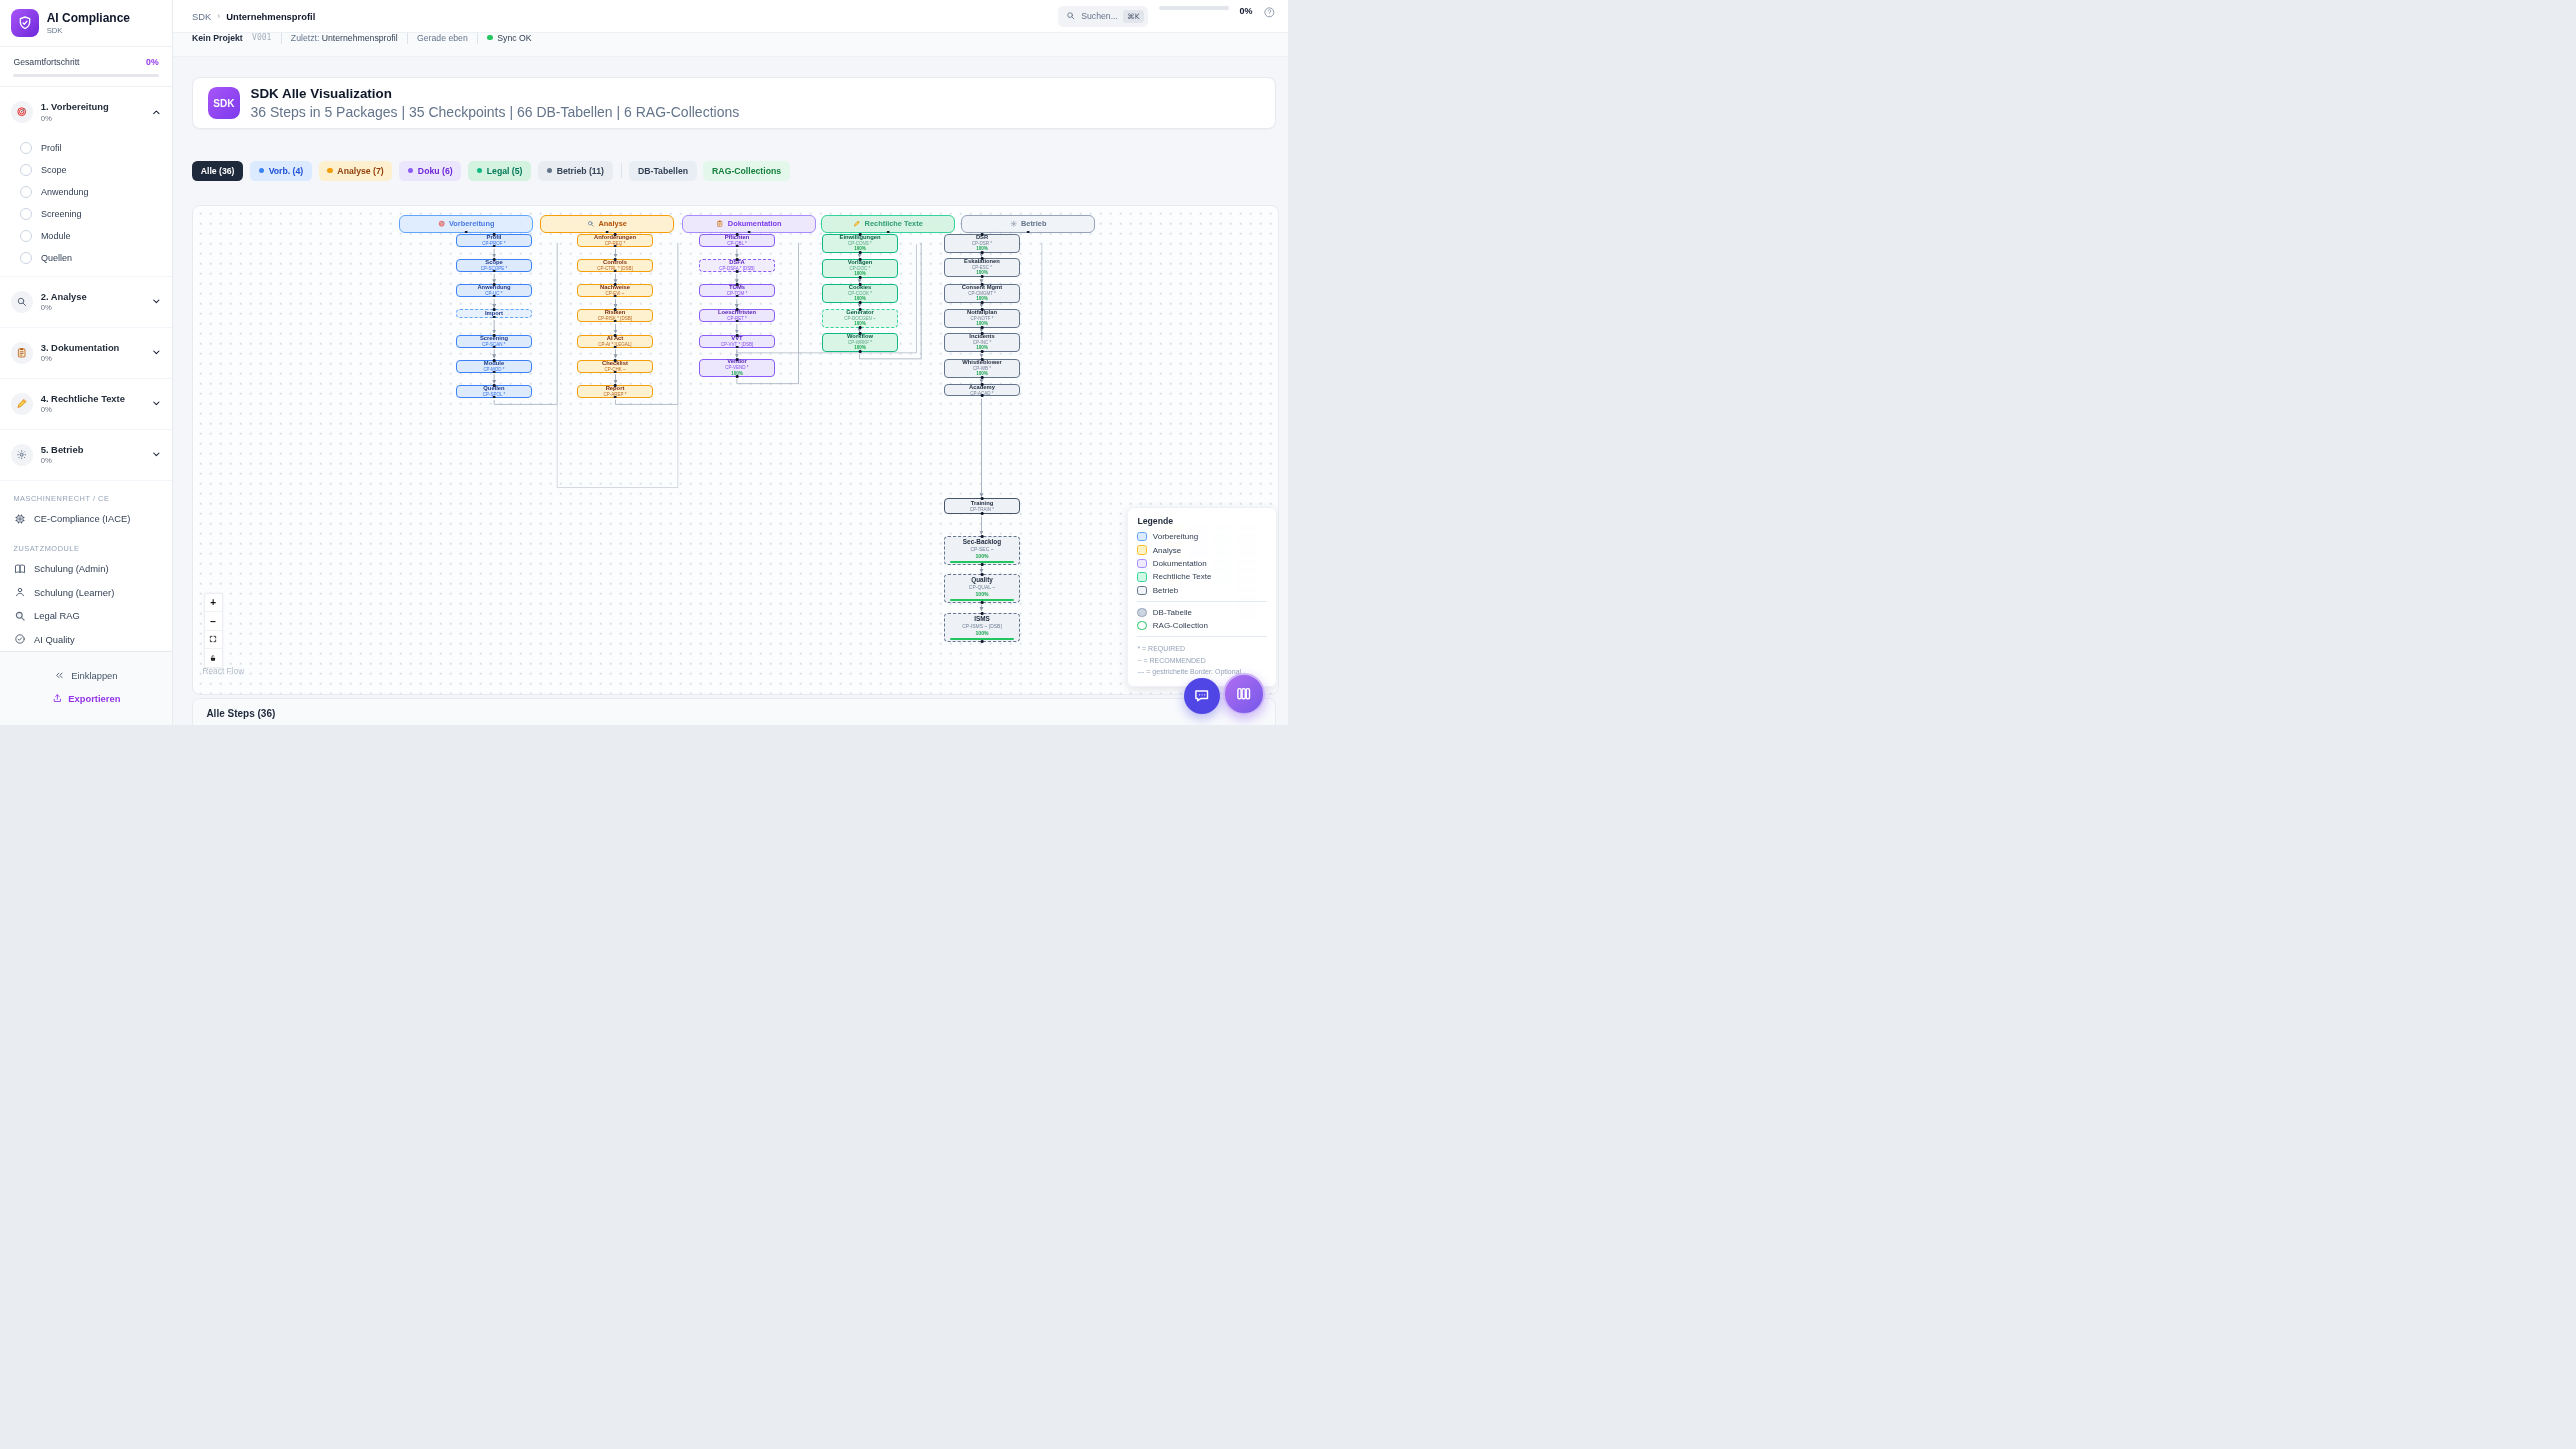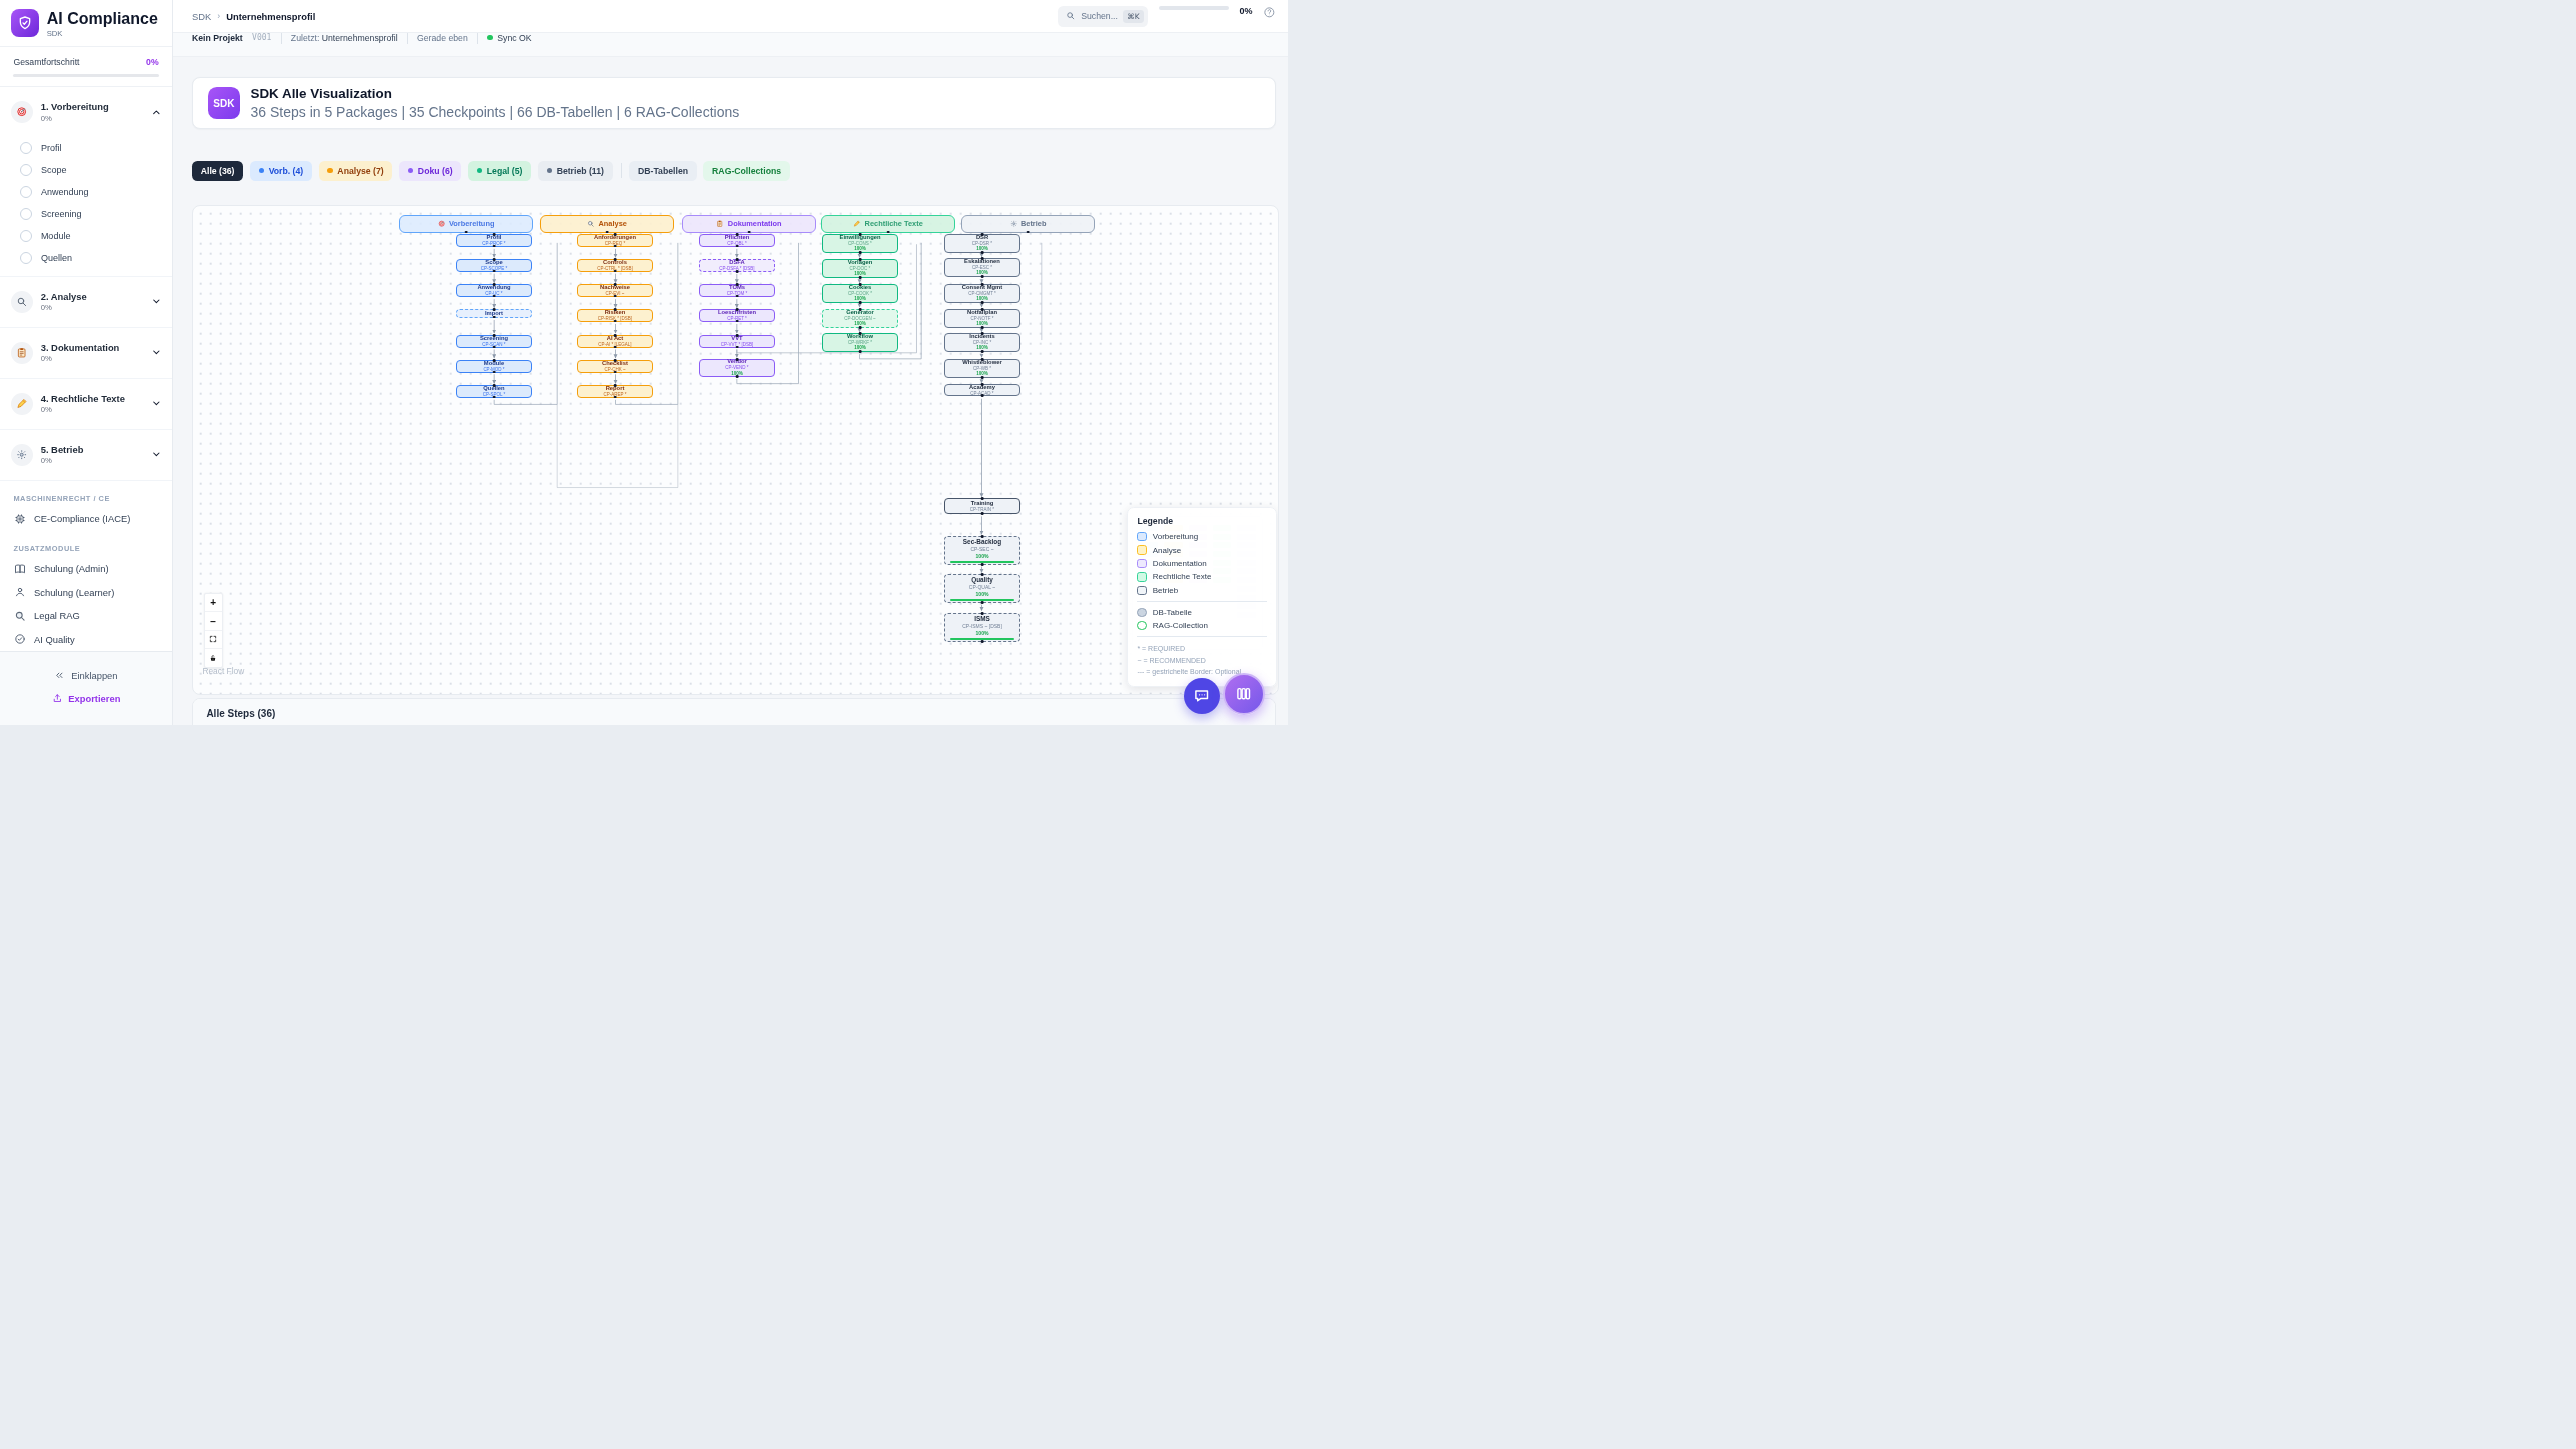--- a/index.html
+++ b/index.html
@@ -8,40 +8,40 @@
   .app{position:relative;width:1288px;height:725px;background:#f4f6f9;display:flex;}
   svg{display:block}
 
   
   .sidebar{width:172px;min-width:172px;height:725px;background:#fff;border-right:0.7px solid #e7ebf0;
            display:flex;flex-direction:column;position:relative;z-index:5;}
   .sb-head{height:47px;border-bottom:0.7px solid #eef1f5;display:flex;align-items:center;gap:8px;padding:0 10.7px;}
   .logo{width:28px;height:28px;border-radius:8px;background:linear-gradient(135deg,#a855f7,#6d28d9);
         display:flex;align-items:center;justify-content:center;}
   .logo svg{width:16px;height:16px;}
-  .sb-title{font-size:16px;font-weight:700;color:#0f172a;line-height:1.2;}
+  .sb-title{font-size:12px;font-weight:700;color:#0f172a;line-height:1.2;}
   .sb-sub{font-size:7.7px;color:#64748b;margin-top:0.7px;}
   .sb-progress{padding:9.4px 13.4px 8.7px;border-bottom:0.7px solid #eef1f5;}
   .sb-progress-row{display:flex;justify-content:space-between;align-items:center;font-size:8.7px;}
   .sb-progress-label{color:#334155;font-weight:500;}
   .sb-progress-val{color:#9333ea;font-weight:700;}
   .sb-track{margin-top:7.4px;height:3.4px;border-radius:2px;background:#e5e7eb;}
   .phase{border-bottom:0.7px solid #f1f4f8;}
   .phase-head{height:50px;display:flex;align-items:center;gap:8px;padding:0 10.7px;cursor:pointer;}
   .phase-ico{width:22px;height:22px;border-radius:50%;background:#f1f3f6;display:flex;align-items:center;justify-content:center;flex:none;}
   .phase-ico svg{width:11.4px;height:11.4px;}
   .phase-meta{flex:1;min-width:0;}
   .phase-label{font-size:9.4px;font-weight:600;color:#1f2937;white-space:nowrap;}
   .phase-pct{font-size:7.7px;color:#6b7280;margin-top:1.3px;}
   .phase-chev{color:#0f172a;width:10.7px;height:10.7px;}
   .phase-items{padding:0 0 6.7px 0;}
   .step-item{height:22px;display:flex;align-items:center;gap:8.7px;padding-left:19.5px;cursor:pointer;}
   .step-circle{width:12.7px;height:12.7px;border-radius:50%;border:1.3px solid #cbd5e1;box-sizing:border-box;flex:none;background:#fff;}
   .step-label{font-size:9px;color:#334155;}
-  .sb-section{padding:13.4px 13.4px 4px;font-size:7.4px;font-weight:700;letter-spacing:.07em;color:#94a3b8;}
+  .sb-section{padding:13.4px 13.4px 4px;font-size:7.4px;font-weight:400;letter-spacing:.07em;color:#94a3b8;}
   .mod-item{height:23.5px;display:flex;align-items:center;gap:8px;padding-left:14px;color:#334155;font-size:9.4px;cursor:pointer;}
   .mod-item svg{width:12px;height:12px;color:#475569;flex:none;}
   .sb-footer{margin-top:auto;background:#f8fafc;border-top:0.7px solid #e7ebf0;padding:12px 0 18px;height:74px;box-sizing:border-box;}
   .sb-foot-btn{display:flex;align-items:center;justify-content:center;gap:6px;height:23px;font-size:9.4px;color:#475569;cursor:pointer;}
   .sb-foot-btn svg{width:10.7px;height:10.7px;}
   .sb-foot-btn.export{color:#9333ea;font-weight:600;}
 
   
   .main{position:relative;flex:1;height:725px;overflow:hidden;}
   .topbar{position:absolute;left:0;top:0;right:0;height:32px;background:#fff;display:flex;align-items:center;

